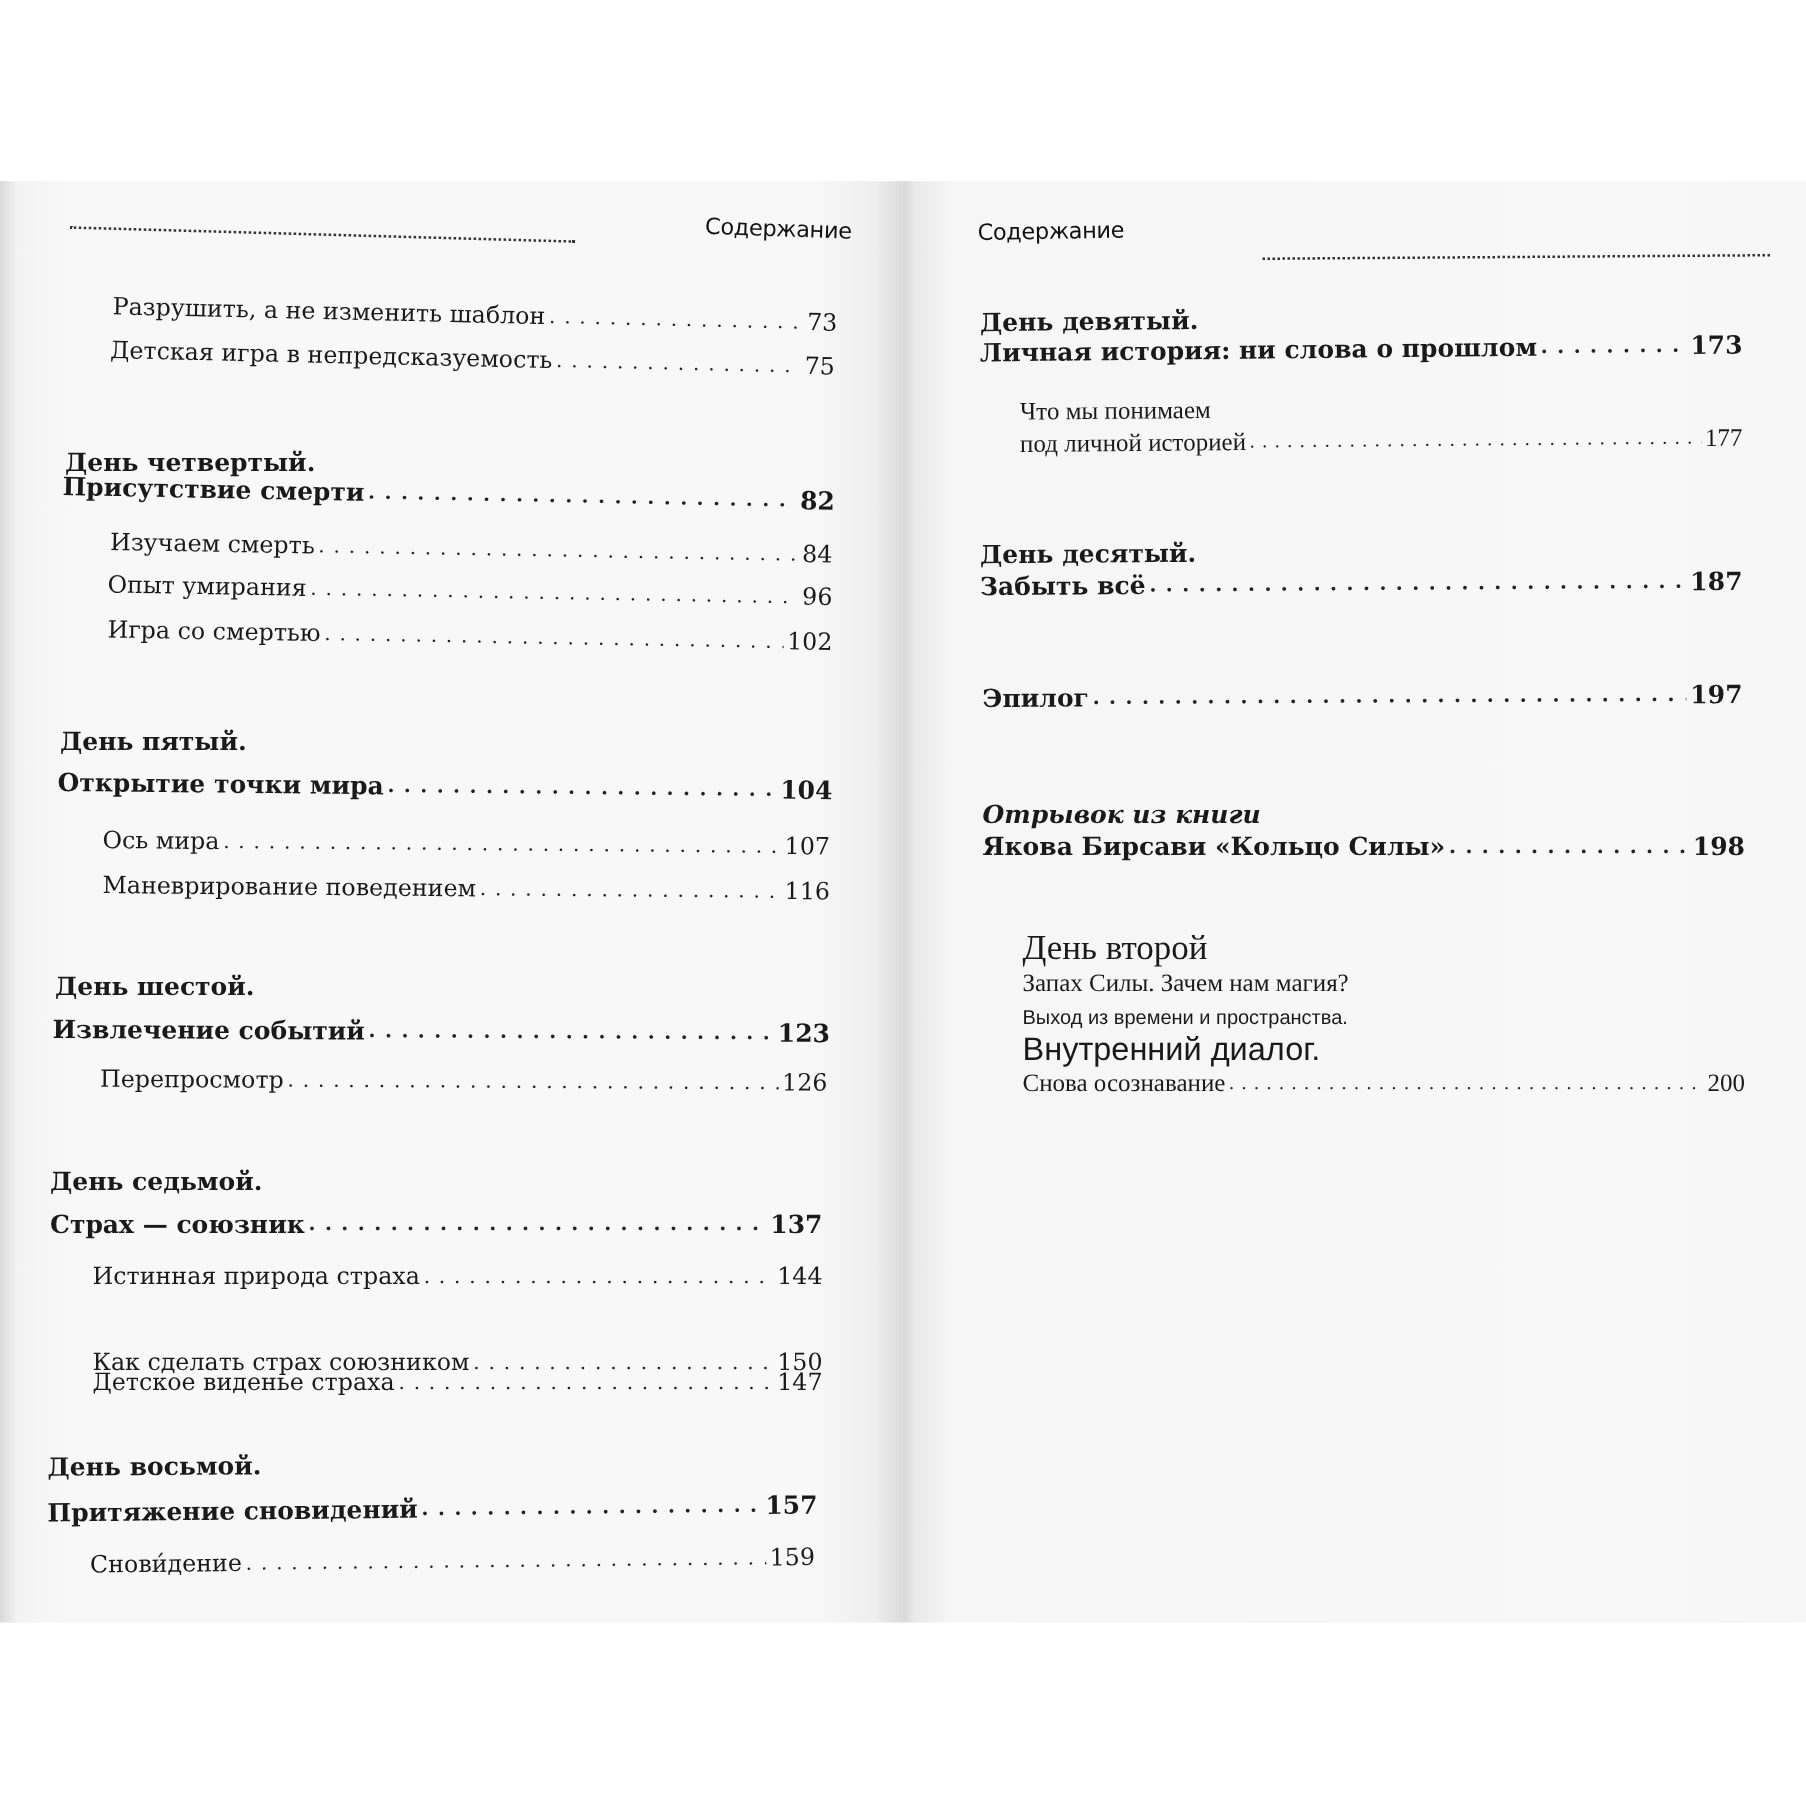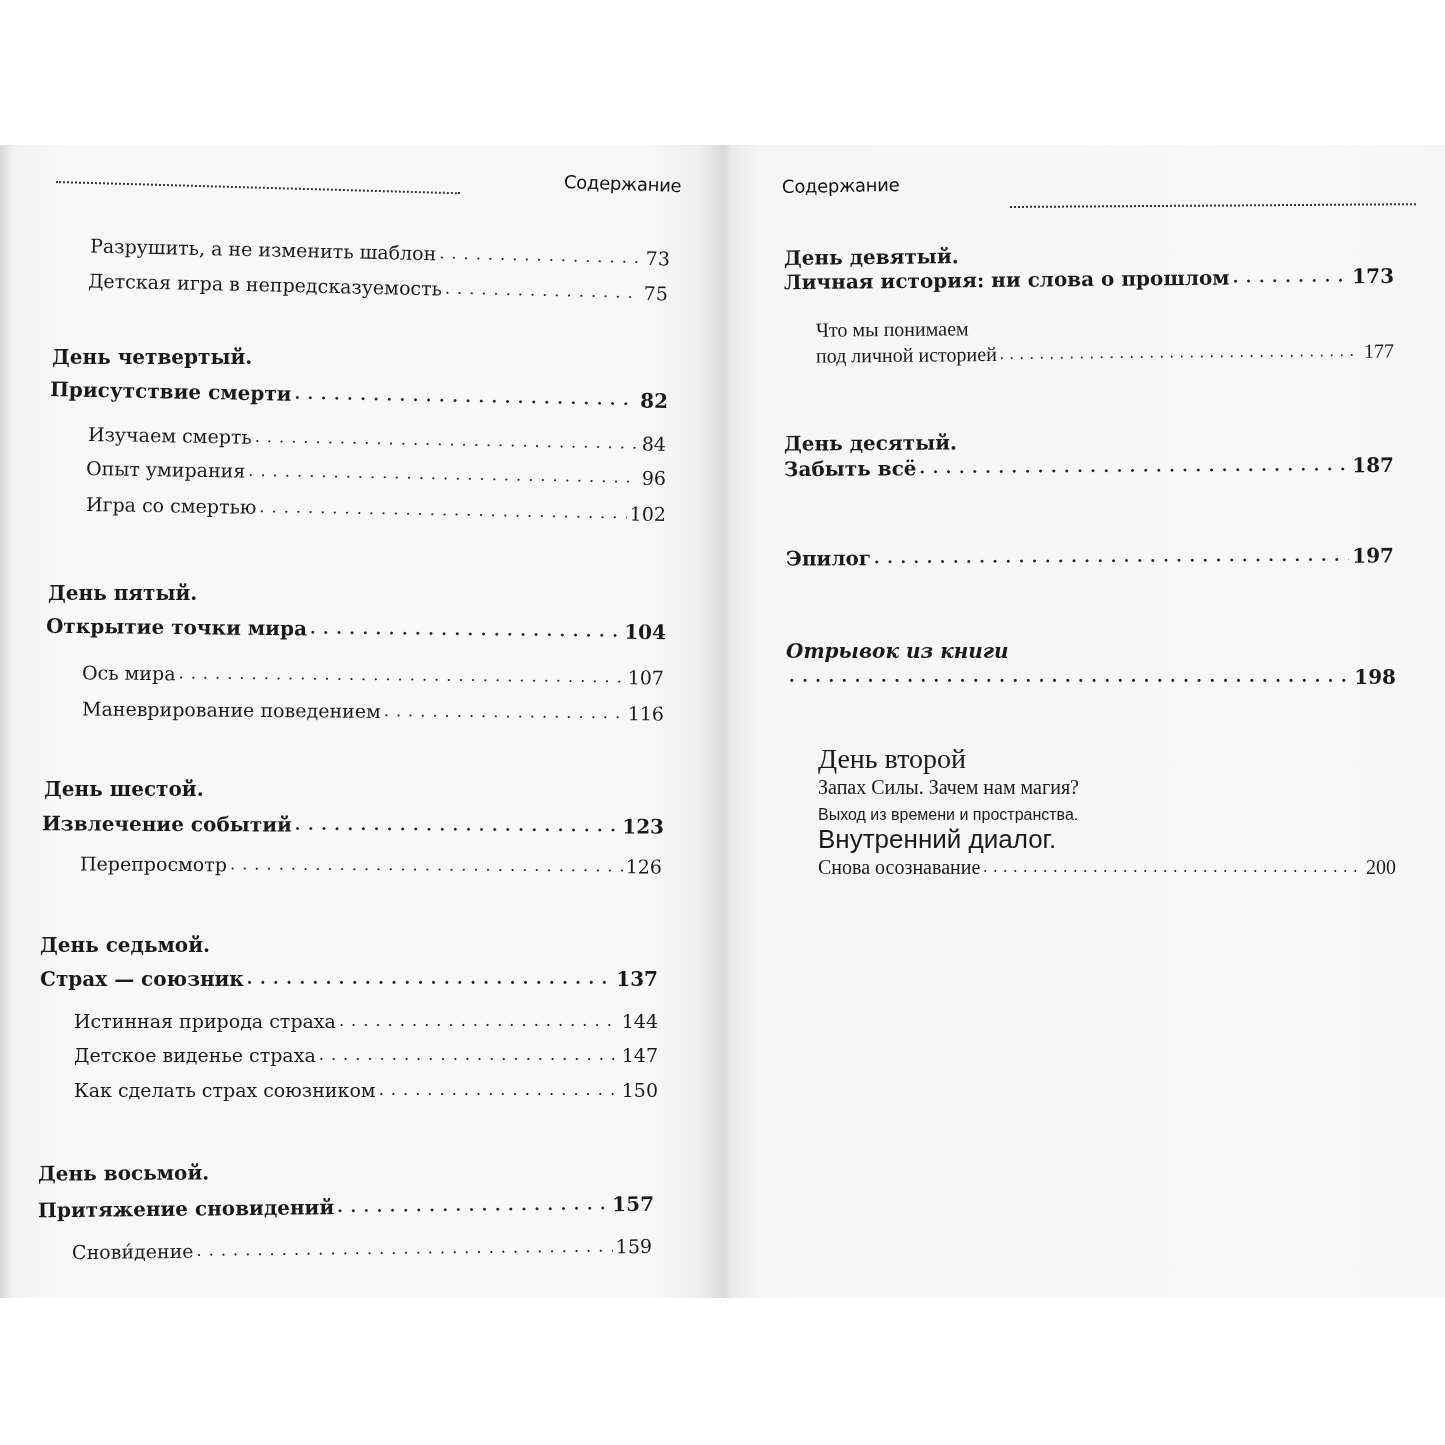--- a/index.html
+++ b/index.html
@@ -104,21 +104,21 @@
         <span class="title">Разрушить, а не изменить шаблон</span>
         <span class="leader"></span>
         <span class="pg">73</span>
       </div>
       <div class="entry" style="left:88px; top:130px; width:580px; transform:rotate(1.3deg);">
         <span class="title">Детская игра в непредсказуемость</span>
         <span class="leader"></span>
         <span class="pg">75</span>
       </div>
 
-      <div class="label-line bold" style="left:52px; top:200px;text-align:right;">День четвертый.</div>
+      <div class="label-line bold" style="left:52px; top:213px;text-align:right;">День четвертый.</div>
       <div class="entry bold" style="left:50px; top:238px; width:618px; transform:rotate(1.1deg);">
         <span class="title">Присутствие смерти</span>
         <span class="leader"></span>
         <span class="pg">82</span>
       </div>
       <div class="entry" style="left:88px; top:282px; width:578px; transform:rotate(1deg);">
         <span class="title">Изучаем смерть</span>
         <span class="leader"></span>
         <span class="pg">84</span>
       </div>
@@ -166,21 +166,21 @@
       <div class="entry bold" style="left:40px; top:822px; width:618px;">
         <span class="title">Страх — союзник</span>
         <span class="leader"></span>
         <span class="pg">137</span>
       </div>
       <div class="entry" style="left:74px; top:864px; width:584px;">
         <span class="title">Истинная природа страха</span>
         <span class="leader"></span>
         <span class="pg">144</span>
       </div>
-      <div class="entry" style="left:74px; top:898px; width:584px;">
+      <div class="entry" style="left:74px; top:949px; width:584px;">
         <span class="title">Детское виденье страха</span>
         <span class="leader"></span>
         <span class="pg">147</span>
       </div>
       <div class="entry" style="left:74px; top:933px; width:584px;">
         <span class="title">Как сделать страх союзником</span>
         <span class="leader"></span>
         <span class="pg">150</span>
       </div>
 
@@ -225,20 +225,21 @@
       </div>
 
       <div class="entry bold" style="left:64px; top:400px; width:608px; transform:rotate(-0.3deg);">
         <span class="title">Эпилог</span>
         <span class="leader"></span>
         <span class="pg">197</span>
       </div>
 
       <div class="label-line bold" style="left:64px; top:494px;font-style:italic;">Отрывок из книги</div>
       <div class="entry bold" style="left:64px; top:520px; width:610px;">
+        <span class="title">Якова Бирсави «Кольцо Силы»</span>
         <span class="leader"></span>
         <span class="pg">198</span>
       </div>
       <div class="label-line" style="left:96px; top:602px; font-family:'Liberation Serif', serif; font-size:28px;">День второй</div>
       <div class="label-line" style="left:96px; top:630px; font-family:'Liberation Serif', serif; font-size:20px;">Запах Силы. Зачем нам магия?</div>
       <div class="label-line" style="left:96px; top:658px; font-family:Liberation Sans, sans-serif; font-size:16px;">Выход из времени и пространства.</div>
       <div class="label-line" style="left:96px; top:682px; font-family:Liberation Sans, sans-serif; font-size:26px;">Внутренний диалог.</div>
       <div class="entry" style="left:96px; top:710px; width:578px; font-family:'Liberation Serif', serif; font-size:20px;align-items:flex-end;">
         <span class="title">Снова осознавание</span>
         <span class="leader"></span>

